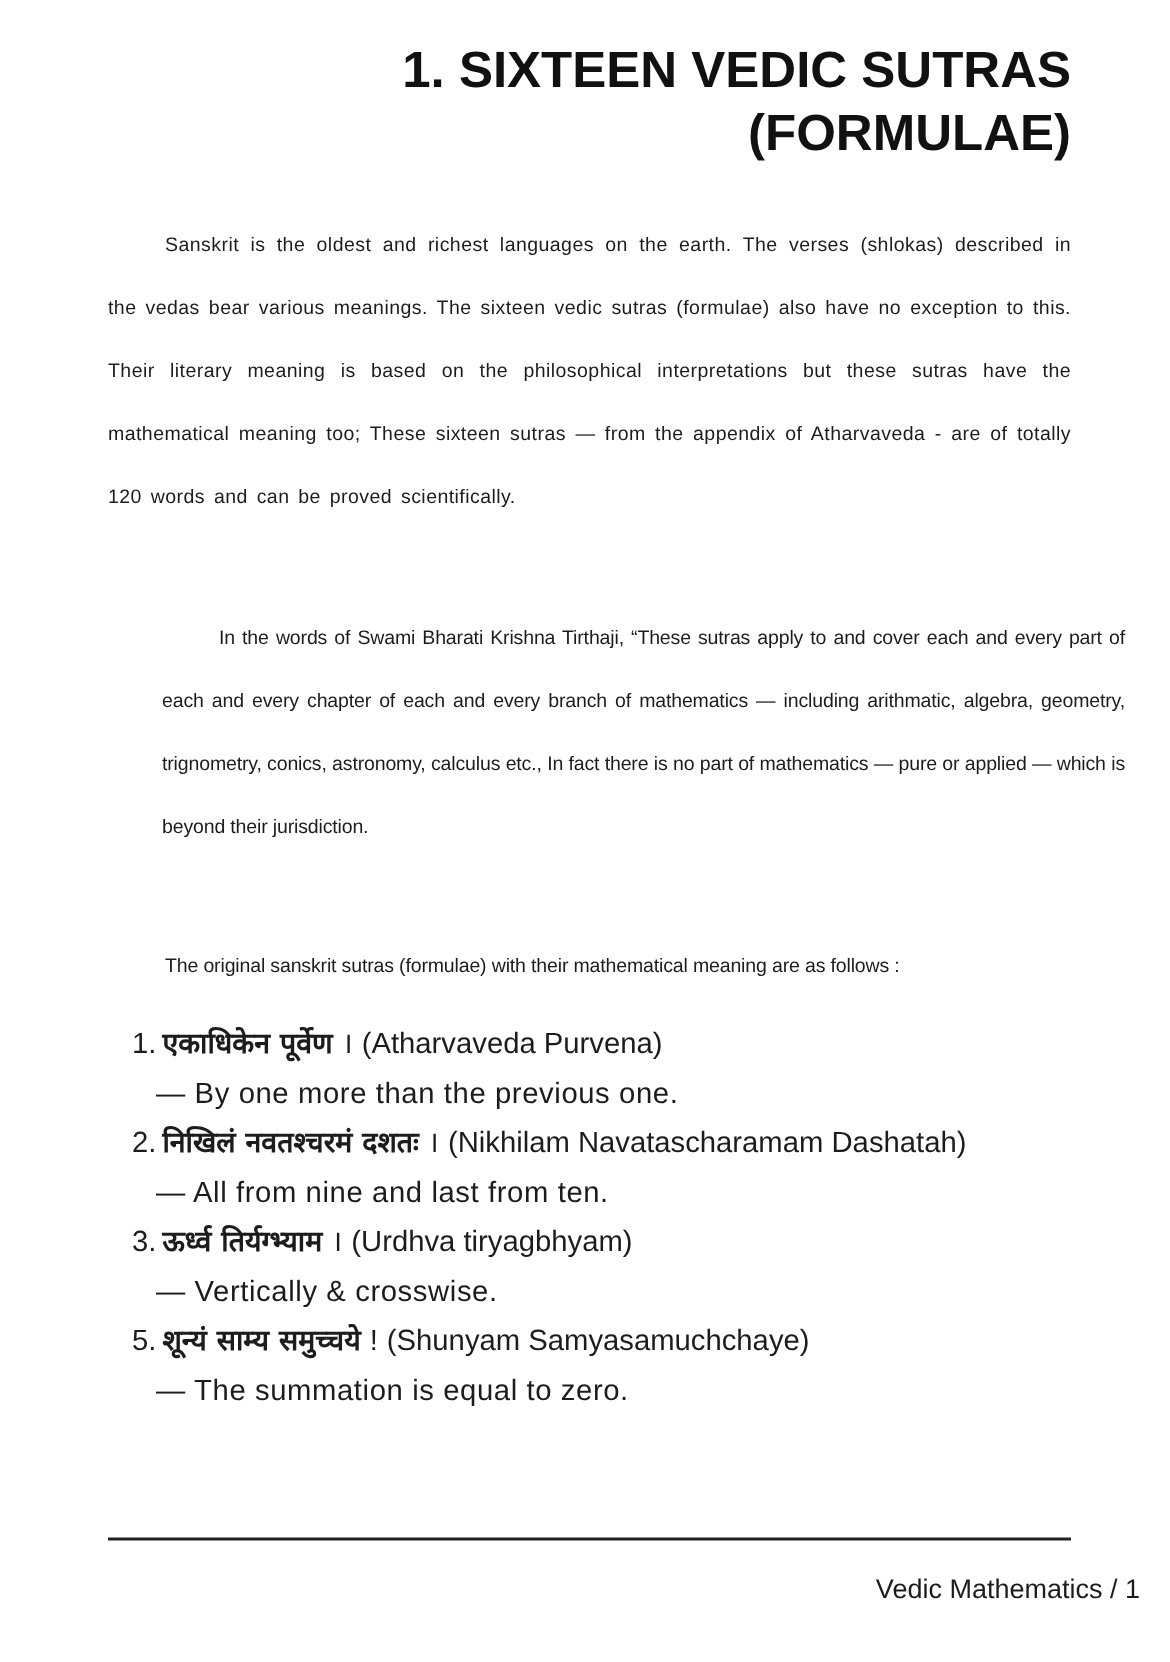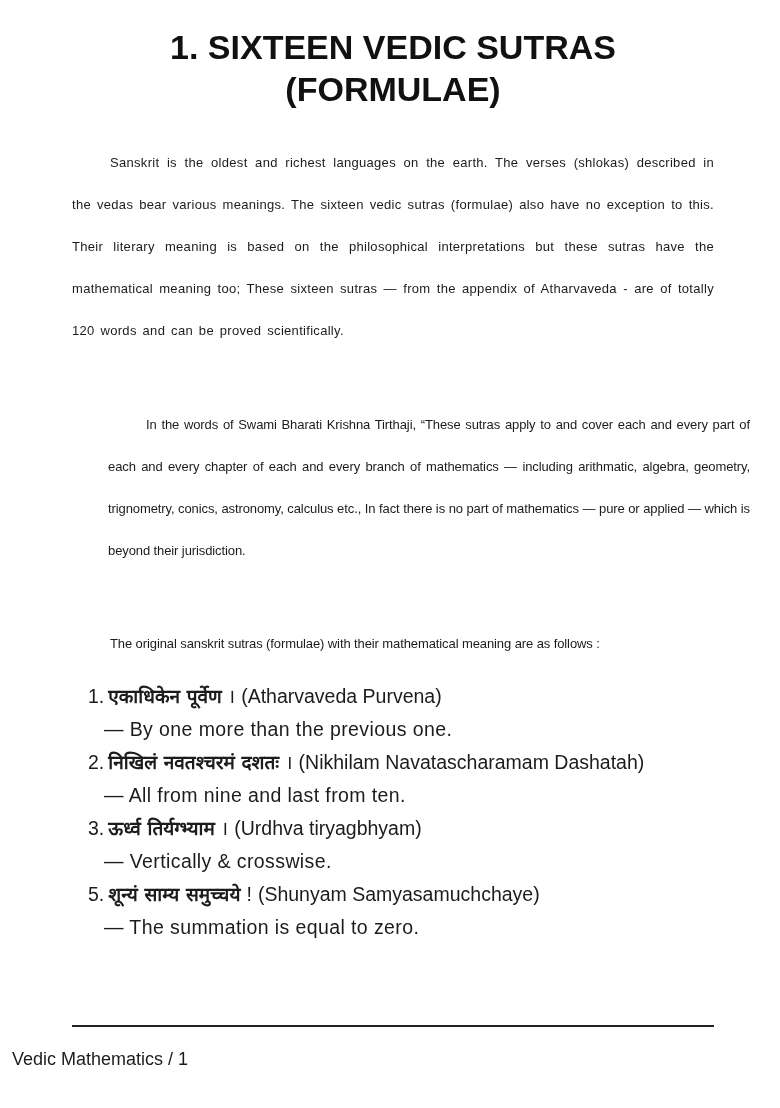--- a/index.html
+++ b/index.html
@@ -19,21 +19,21 @@
       position: absolute;
       left: 72px;
       top: 0;
       width: 642px;
     }
     .title {
       position: absolute;
       left: 0;
       top: 26px;
       width: 642px;
-      text-align: center;
+      text-align: right;
       font-family: "Liberation Sans", sans-serif;
       font-weight: bold;
       font-size: 34px;
       line-height: 42px;
       letter-spacing: 0px;
       color: #111;
       margin: 0;
     }
     .title span { display: block; }
     .para {
@@ -88,24 +88,24 @@
     .rule {
       position: absolute;
       left: 72px;
       top: 1025px;
       width: 642px;
       height: 0;
       border-top: 2px solid #222;
     }
     .footer {
       position: absolute;
-      left: 0;
+      left: 16px;
       width: 744px;
       top: 1047px;
-      text-align: left;
+      text-align: right;
       font-size: 18px;
       line-height: 24px;
       color: #1c1c1c;
     }
     .footer .inner { margin-left: 12px; }
   </style>
 </head>
 <body>
 
 <div class="page">

